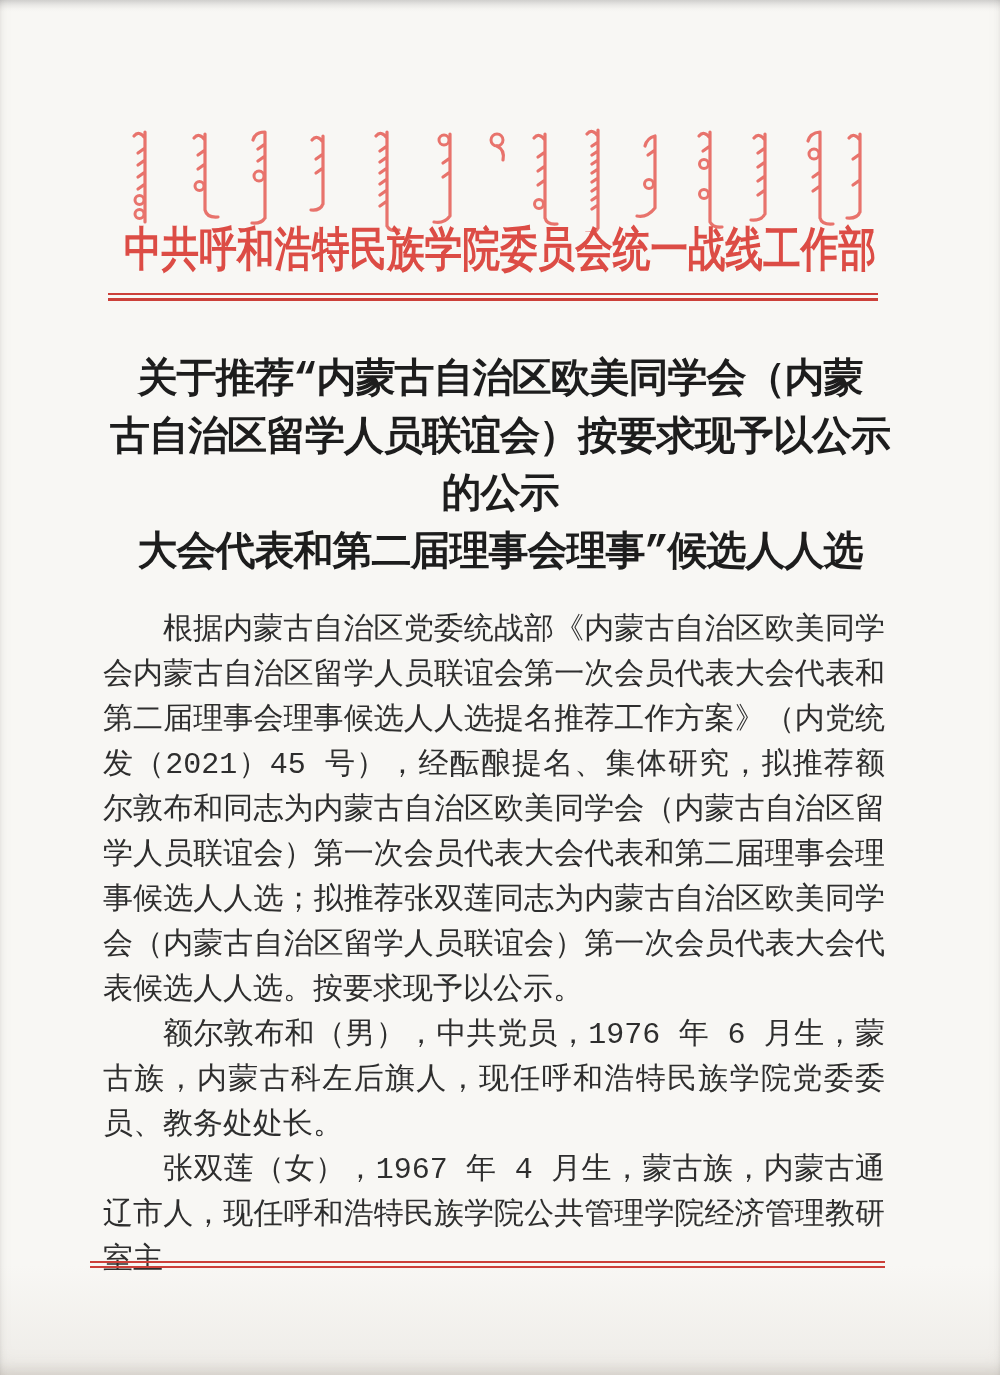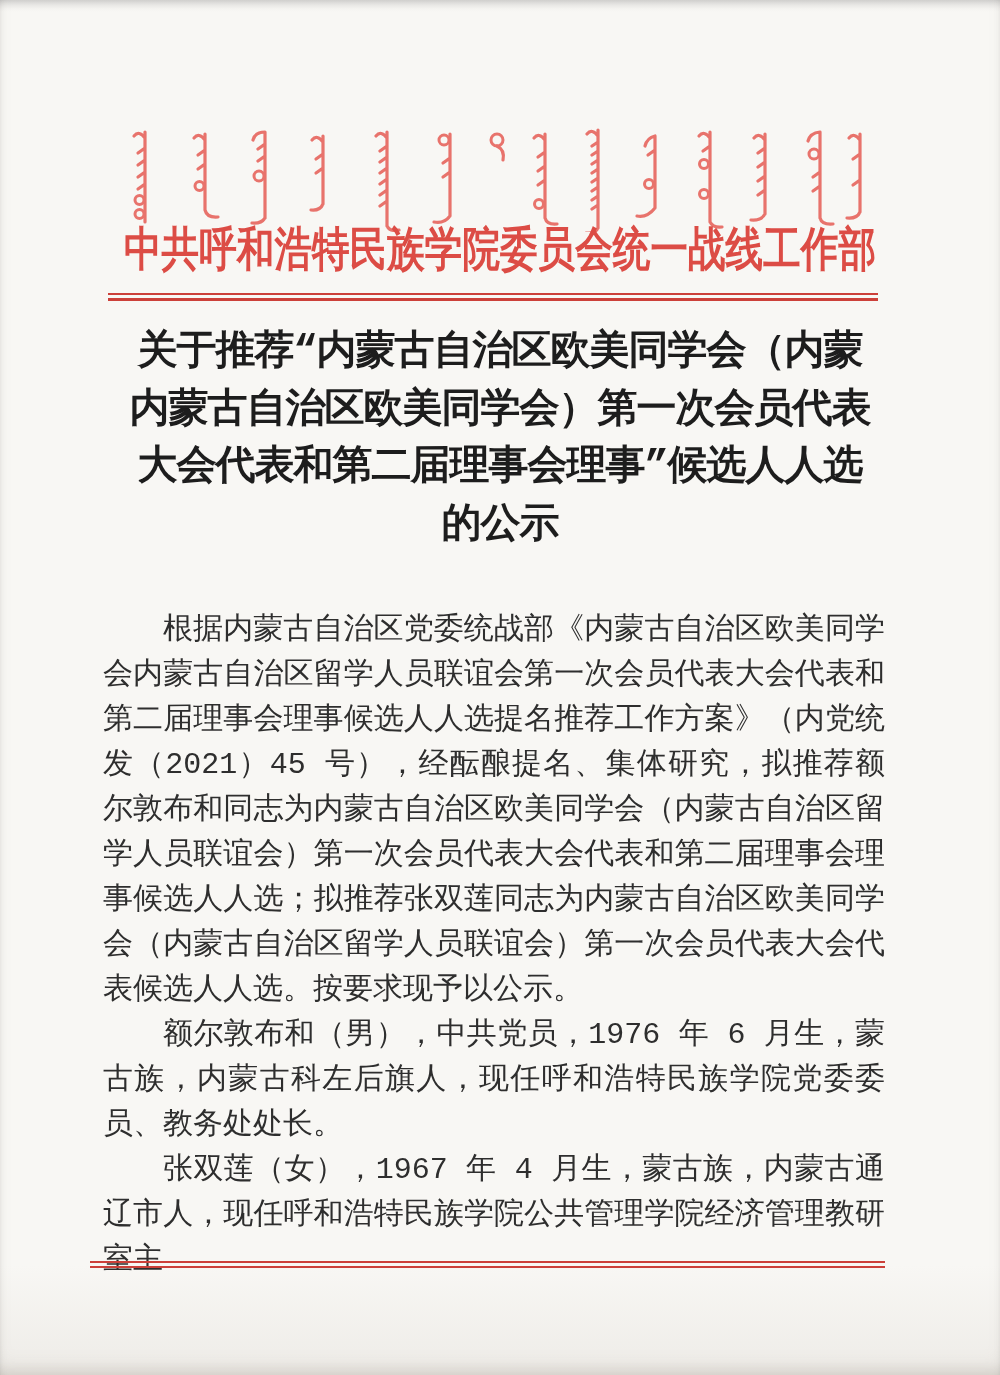--- a/index.html
+++ b/index.html
@@ -27,21 +27,21 @@
     font-size:47px; font-weight:bold; color:#dc4c45;
     transform:scaleX(0.80); transform-origin:50% 50%;
     line-height:74px;
   }
   .rule-top {
     position:absolute; top:293px; left:108px; width:770px;
     height:3px;
     border-top:2px solid #cc4039; border-bottom:3px solid #cc4039;
   }
   .doc-title {
-    position:absolute; top:324px; left:0; width:100%; margin:0;
+    position:absolute; top:352px; left:0; width:100%; margin:0;
     text-align:center;
     font-size:40px; font-weight:bold; color:#1d1d1d;
     line-height:57.5px; letter-spacing:-1px;
   }
   .doc-title .title-line { display:block; }
   .body-text {
     position:absolute; top:608px; left:103px; width:782px;
     font-size:30px; color:#2e2e2e;
     line-height:45px;
     text-align:justify;
@@ -113,23 +113,23 @@
       <path d="M735 16 q-6 -8 -11 -2 M735 10 V88 M735 30 l-7 5 M735 56 l-7 5 M735 88 q-3 7 -13 6"></path>
     </g>
   </svg>
 
   <div class="org-name">中共呼和浩特民族学院委员会统一战线工作部</div>
 
   <div class="rule-top"></div>
 
   <h1 class="doc-title">
     <span class="title-line">关于推荐“内蒙古自治区欧美同学会（内蒙</span>
-    <span class="title-line">内蒙古自治区欧美同学会）第一次会员代表</span>
+    <span class="title-line">古自治区留学人员联谊会）按要求现予以公示</span>
+    <span class="title-line">的公示</span>
     <span class="title-line">大会代表和第二届理事会理事”候选人人选</span>
-    <span class="title-line">的公示</span>
   </h1>
 
   <div class="body-text">
     <p>根据内蒙古自治区党委统战部《内蒙古自治区欧美同学会内蒙古自治区留学人员联谊会第一次会员代表大会代表和第二届理事会理事候选人人选提名推荐工作方案》（内党统发（2021）45 号），经酝酿提名、集体研究，拟推荐额尔敦布和同志为内蒙古自治区欧美同学会（内蒙古自治区留学人员联谊会）第一次会员代表大会代表和第二届理事会理事候选人人选；拟推荐张双莲同志为内蒙古自治区欧美同学会（内蒙古自治区留学人员联谊会）第一次会员代表大会代表候选人人选。按要求现予以公示。</p>
     <p>额尔敦布和（男），中共党员，1976 年 6 月生，蒙古族，内蒙古科左后旗人，现任呼和浩特民族学院党委委员、教务处处长。</p>
     <p>张双莲（女），1967 年 4 月生，蒙古族，内蒙古通辽市人，现任呼和浩特民族学院公共管理学院经济管理教研室主</p>
   </div>
 
   <div class="rule-bottom"></div>
 

